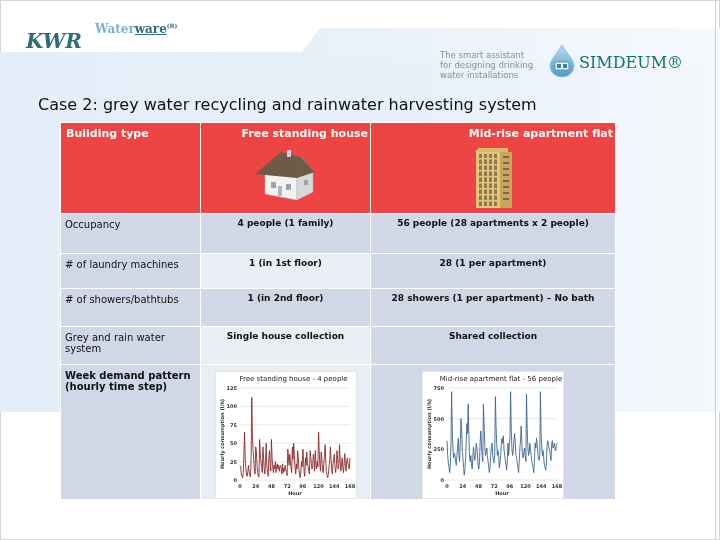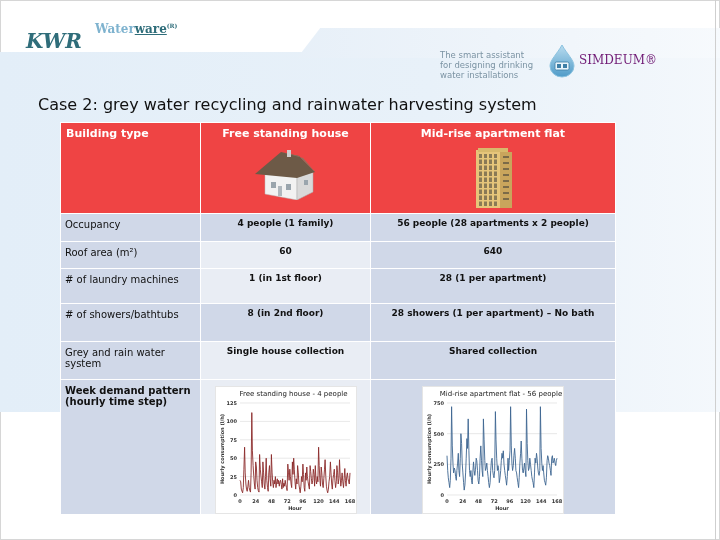--- a/index.html
+++ b/index.html
@@ -27,37 +27,37 @@
     .logo-waterware .w2 { color: #2f6d7a; text-decoration: underline; }
     .logo-waterware sup { font-size: 6px; color: #2f6d7a; }
 
     .simdeum-tag {
       position: absolute; left: 440px; top: 50px; width: 98px; text-align: left;
       font-size: 8.5px; line-height: 10px; color: #7b93a3;
     }
     .simdeum-drop {
       position: absolute; left: 548px; top: 44px; width: 28px; height: 34px;
     }
-    .simdeum-name { position: absolute; left: 579px; top: 53px; font-family: "DejaVu Serif", serif; font-size: 12px; color: #701a75; }
+    .simdeum-name { position: absolute; left: 579px; top: 53px; font-family: "DejaVu Serif", serif; font-size: 16px; color: #0f766e; }
 
     .case-title {
       position: absolute; left: 38px; top: 95px; font-size: 16px; color: #111;
       font-family: "DejaVu Sans", sans-serif;
     }
     .case-title b { font-weight: normal; }
 
     table.cmp {
       position: absolute; left: 60px; top: 122px; width: 555px;
       border-collapse: collapse; table-layout: fixed;
       font-family: "DejaVu Sans", sans-serif;
     }
     table.cmp td { padding: 0; vertical-align: top; border: 1px solid #ffffff; }
     .hdr td { background: #ef4444; color: #ffffff; font-weight: bold; font-size: 11px; height: 82px; }
     .hdr td.c1 { padding: 4px 5px; text-align: left; }
-    .hdr td.c2, .hdr td.c3 { padding: 4px 2px; text-align: center; }
+    .hdr td.c2, .hdr td.c3 { padding: 4px 2px; text-align: right; }
     .row td { background: #d0d8e8; font-size: 9px; color: #111; }
     .row td.alt { background: #e9edf4; }
     .row td.c1 { padding: 5px 4px; font-size: 10px; }
     .row td.c2, .row td.c3 { padding: 4px 2px; text-align: center; font-weight: bold; font-size: 9px; }
 
     .img-wrap { display: flex; justify-content: center; margin-top: 6px; }
 
     .chart-box {
       width: 140px; height: 126px; margin: 6px auto 0; background: #ffffff; position: relative;
       border: 1px solid #e5e5e5;
@@ -159,38 +159,33 @@
             <rect x="33" y="34" width="6" height="2"></rect>
                 <rect x="33" y="40" width="6" height="2"></rect>
             <rect x="33" y="46" width="6" height="2"></rect>
                 <rect x="33" y="52" width="6" height="2"></rect>
           </g>
         </svg>
       </div>
     </td>
   </tr>
 
-  <tr class="row" style="height:28px">
+  <tr class="row" style="height:40px">
     <td class="c1">Occupancy</td>
     <td class="c2">4 people (1 family)</td>
     <td class="c3">56 people (28 apartments x 2 people)</td>
-  </tr>
-  <tr class="row" style="height:27px">
-    <td class="c1">Roof area (m²)</td>
-    <td class="c2 alt">60</td>
-    <td class="c3">640</td>
   </tr>
   <tr class="row" style="height:35px">
     <td class="c1"># of laundry machines</td>
     <td class="c2 alt">1 (in 1st floor)</td>
     <td class="c3">28 (1 per apartment)</td>
   </tr>
   <tr class="row" style="height:38px">
     <td class="c1"># of showers/bathtubs</td>
-    <td class="c2">8 (in 2nd floor)</td>
+    <td class="c2">1 (in 2nd floor)</td>
     <td class="c3">28 showers (1 per apartment) – No bath</td>
   </tr>
   <tr class="row" style="height:38px">
     <td class="c1">Grey and rain water system</td>
     <td class="c2 alt">Single house collection</td>
     <td class="c3">Shared collection</td>
   </tr>
   <tr class="row" style="height:118px">
     <td class="c1" style="font-weight:bold">Week demand pattern (hourly time step)</td>
     <td class="c2 alt" style="padding:0">

